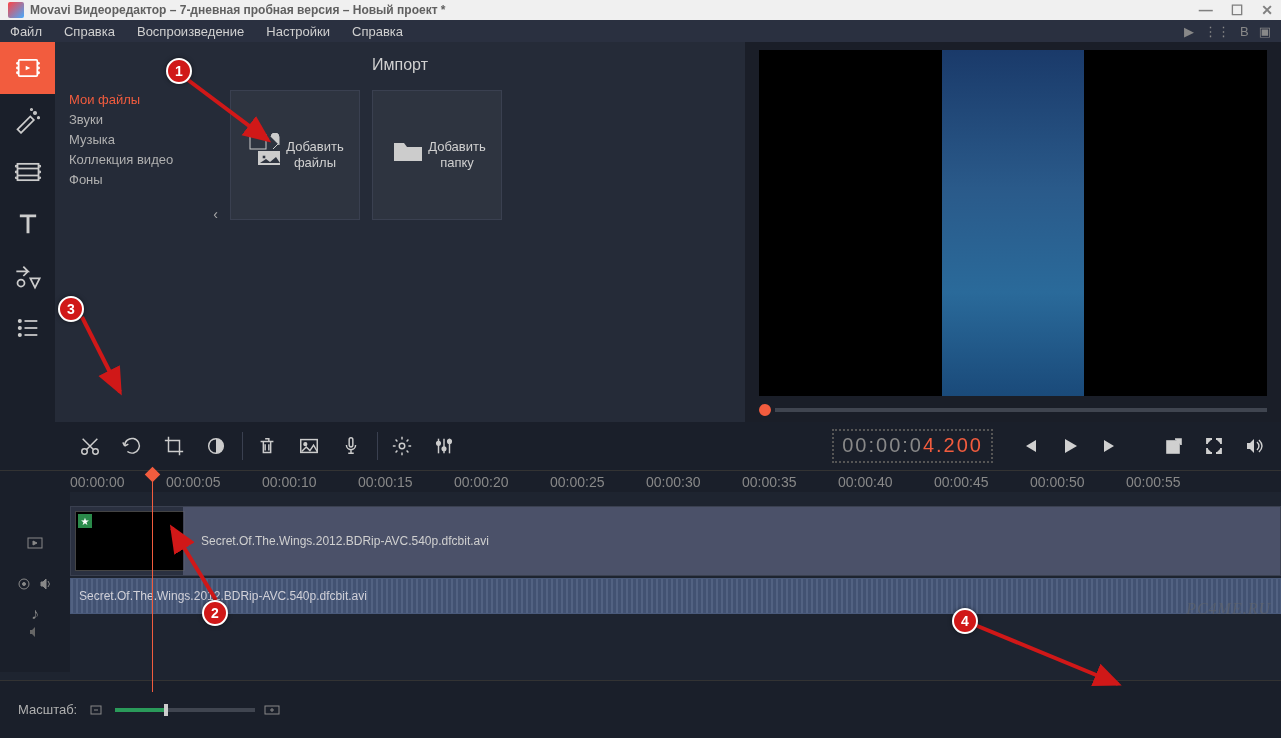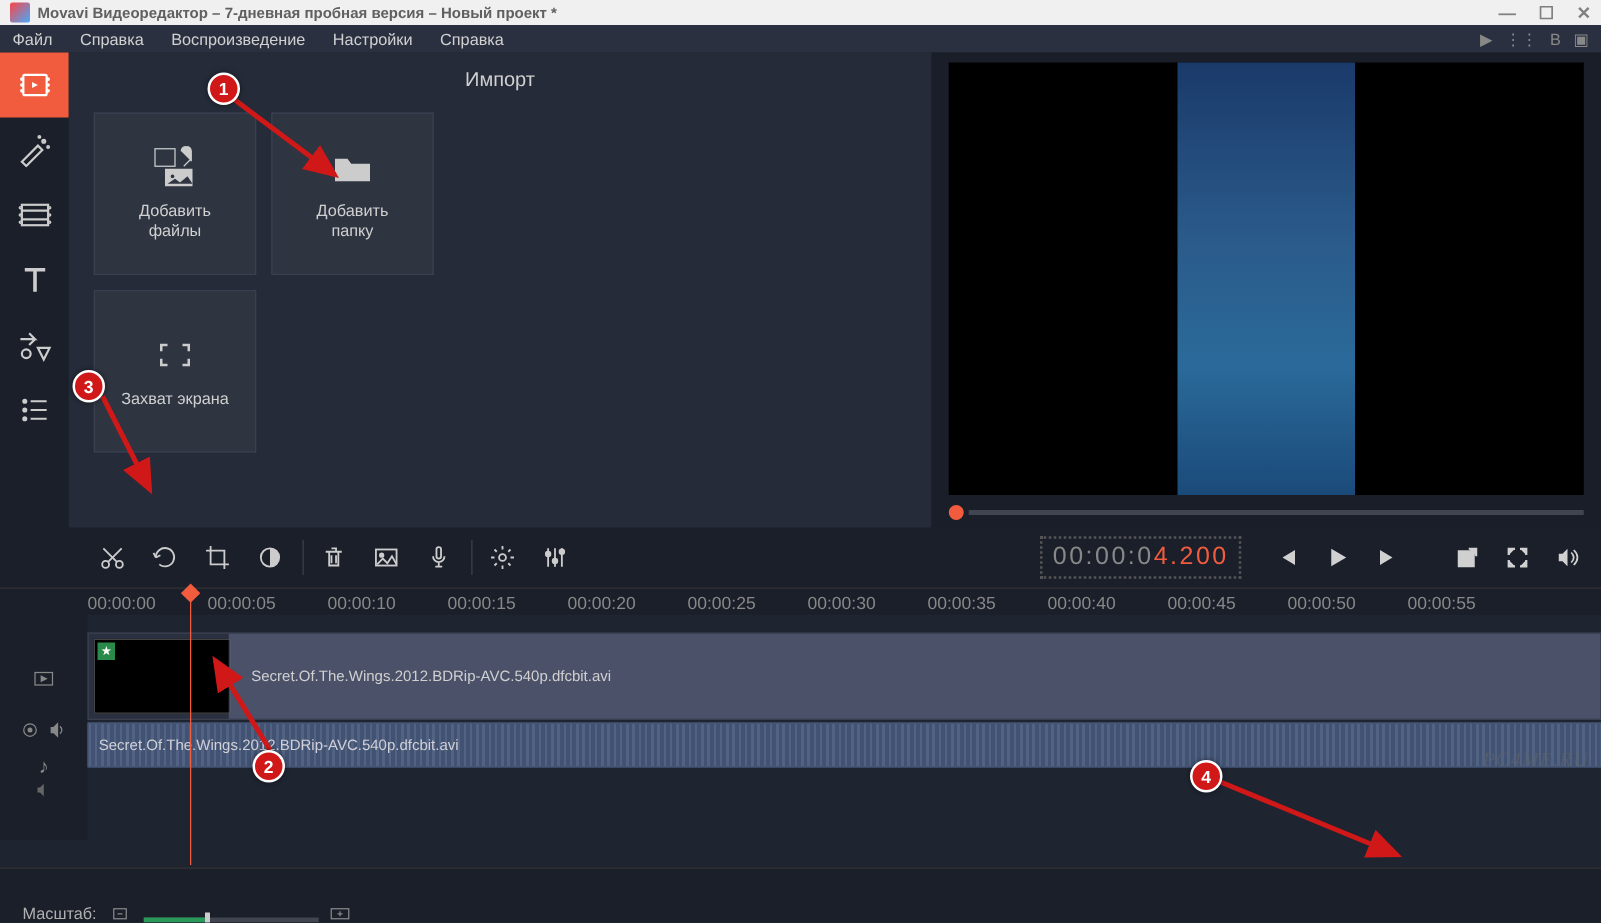--- a/index.html
+++ b/index.html
@@ -29,21 +29,21 @@
 
 
 .import-panel { flex: 0 0 690px; background: #252b38; position: relative; }
 .import-title { text-align: center; font-size: 16px; color: #d0d0d0; padding: 14px 0 10px; }
 .import-body { display: flex; }
 .import-sidebar { width: 155px; padding: 6px 0 0 14px; font-size: 13px; line-height: 20px; position: relative; }
 .import-sidebar .item { cursor: pointer; color: #b0b0b0; }
 .import-sidebar .item.active { color: #f25c3e; }
 .import-sidebar .collapse { position: absolute; right: -8px; top: 120px; color: #aaa; font-size: 14px; cursor: pointer; }
 .import-tiles { display: grid; grid-template-columns: 130px 130px; grid-template-rows: 130px 130px; gap: 12px; padding: 6px 0 0 20px; }
-.import-tile { background: #2e3440; border: 1px solid #3a4050; display: flex; flex-direction: column; align-items: center; justify-content: center; font-size: 13px; color: #d0d0d0; text-align: center; cursor: pointer; line-height: 16px; }
+.import-tile { background: #2e3440; border: 1px solid #3a4050; display: flex; flex-direction: row; align-items: center; justify-content: center; font-size: 13px; color: #d0d0d0; text-align: center; cursor: pointer; line-height: 16px; }
 .import-tile svg { width: 40px; height: 34px; margin-bottom: 10px; fill: #ccc; stroke: #ccc; }
 
 
 .preview { flex: 1; background: #1a1e28; padding: 8px 14px 4px 14px; display: flex; flex-direction: column; }
 .preview-screen { flex: 1; background: #000; position: relative; }
 .preview-screen .clip { position: absolute; left: 36%; top: 0; bottom: 0; width: 28%; background: linear-gradient(180deg, #1a3a6a 0%, #2a5a8a 40%, #2a6a9a 70%, #1a4a7a 100%); }
 .preview-bar { height: 16px; display: flex; align-items: center; margin-top: 6px; }
 .preview-bar .dot { width: 12px; height: 12px; border: 2px solid #f25c3e; border-radius: 50%; background: #f25c3e; }
 .preview-bar .line { flex: 1; height: 4px; background: #404550; margin-left: 4px; }
 
@@ -78,21 +78,21 @@
 .video-track .fname { font-size: 12px; color: #d0d0d0; }
 .video-track .tail { position: absolute; left: 112px; top: 0; bottom: 0; right: 0; background: #5a607a; opacity: 0.7; }
 
 .audio-track { height: 36px; background: #3a4a6a; border: 1px solid #4a5a7a; margin-top: 2px; position: relative; display: flex; align-items: center; padding-left: 8px; font-size: 12px; color: #d0d0d8; overflow: hidden; }
 .audio-track .wave { position: absolute; inset: 0; opacity: 0.5; background: repeating-linear-gradient(90deg, #6a7a9a 0 2px, #4a5a7a 2px 5px); }
 .audio-track span { position: relative; z-index: 2; }
 
 .music-track { height: 40px; margin-top: 6px; }
 
 
-.bottombar { position: absolute; bottom: 0; left: 0; right: 0; height: 44px; background: #1a1f2a; display: flex; align-items: flex-end; padding: 0 18px; font-size: 13px; color: #b0b0b0; border-top: 1px solid #333; }
+.bottombar { position: absolute; bottom: 0; left: 0; right: 0; height: 58px; background: #1a1f2a; display: flex; align-items: center; padding: 0 18px; font-size: 13px; color: #b0b0b0; border-top: 1px solid #333; }
 .bottombar .scale-label { margin-right: 12px; }
 .bottombar .slider { width: 140px; height: 4px; background: #404550; position: relative; margin: 0 8px; }
 .bottombar .slider .fill { position: absolute; left: 0; top: 0; bottom: 0; width: 35%; background: #2a9a5a; }
 .bottombar .slider .knob { position: absolute; left: 35%; top: -4px; width: 4px; height: 12px; background: #ccc; }
 .bottombar .proj-info { margin-left: auto; text-align: left; line-height: 20px; margin-right: 20px; }
 .bottombar .proj-info .row { display: flex; gap: 16px; }
 .bottombar .proj-info .label { width: 170px; text-align: right; }
 .bottombar .save-btn { background: #2a9a5a; color: #fff; padding: 10px 28px; font-size: 16px; cursor: pointer; border: none; }
 
 
@@ -189,45 +189,47 @@
           <line x1="9" y1="12" x2="20" y2="12"></line>
           <circle cx="5" cy="18" r="1" fill="#ccc"></circle>
           <line x1="9" y1="18" x2="20" y2="18"></line>
         </svg>
     </div>
   </div>
 
   <div class="import-panel">
     <div class="import-title">Импорт</div>
     <div class="import-body">
+      <div class="import-sidebar">
+        <div class="item active">Мои файлы</div>
+        <div class="item">Звуки</div>
+        <div class="item">Музыка</div>
+        <div class="item">Коллекция видео</div>
+        <div class="item">Фоны</div>
+        <div class="collapse">‹</div>
+      </div>
       <div class="import-tiles">
         <div class="import-tile">
           <svg viewBox="0 0 40 34">
               <rect x="4" y="2" width="16" height="14" fill="none"></rect>
               <path d="M25 4 a4 4 0 1 1 8 0 v8 M27 16 l6 -6"></path>
               <rect x="12" y="18" width="22" height="14" fill="#ccc" stroke="none"></rect>
               <circle cx="18" cy="24" r="2" fill="#2e3440"></circle>
               <path d="M14 30 l6 -4 l4 3 l6 -5 l4 6" fill="#2e3440" stroke="none"></path>
             </svg>
           <span style="white-space:pre-line">Добавить
 файлы</span>
         </div>
         <div class="import-tile">
           <svg viewBox="0 0 40 34">
               <path d="M6 10 h10 l3 4 h15 v14 h-28 z" fill="#ccc" stroke="none"></path>
             </svg>
           <span style="white-space:pre-line">Добавить
 папку</span>
         </div>
-        <div class="import-tile">
-          <svg viewBox="0 0 40 34">
-              <path d="M8 8 h6 v2 h-4 v4 h-2z M32 8 h-6 v2 h4 v4 h2z M8 26 h6 v-2 h-4 v-4 h-2z M32 26 h-6 v-2 h4 v-4 h2z" fill="#ccc" stroke="none"></path>
-            </svg>
-          <span>Захват экрана</span>
-        </div>
       </div>
     </div>
   </div>
 
   <div class="preview">
     <div class="preview-screen">
       <div class="clip"></div>
     </div>
     <div class="preview-bar">
       <div class="dot"></div>

